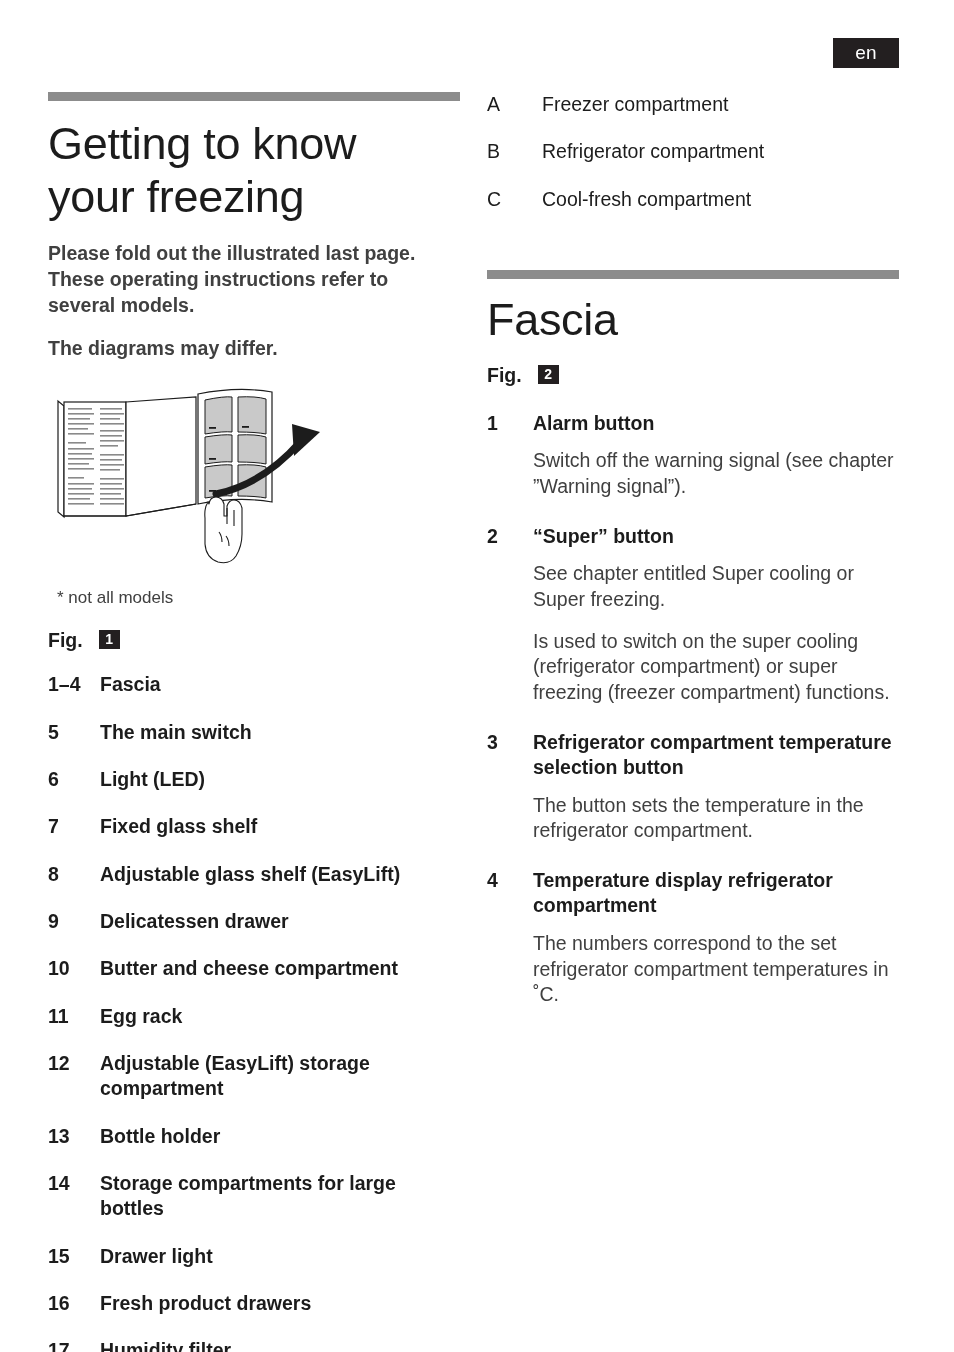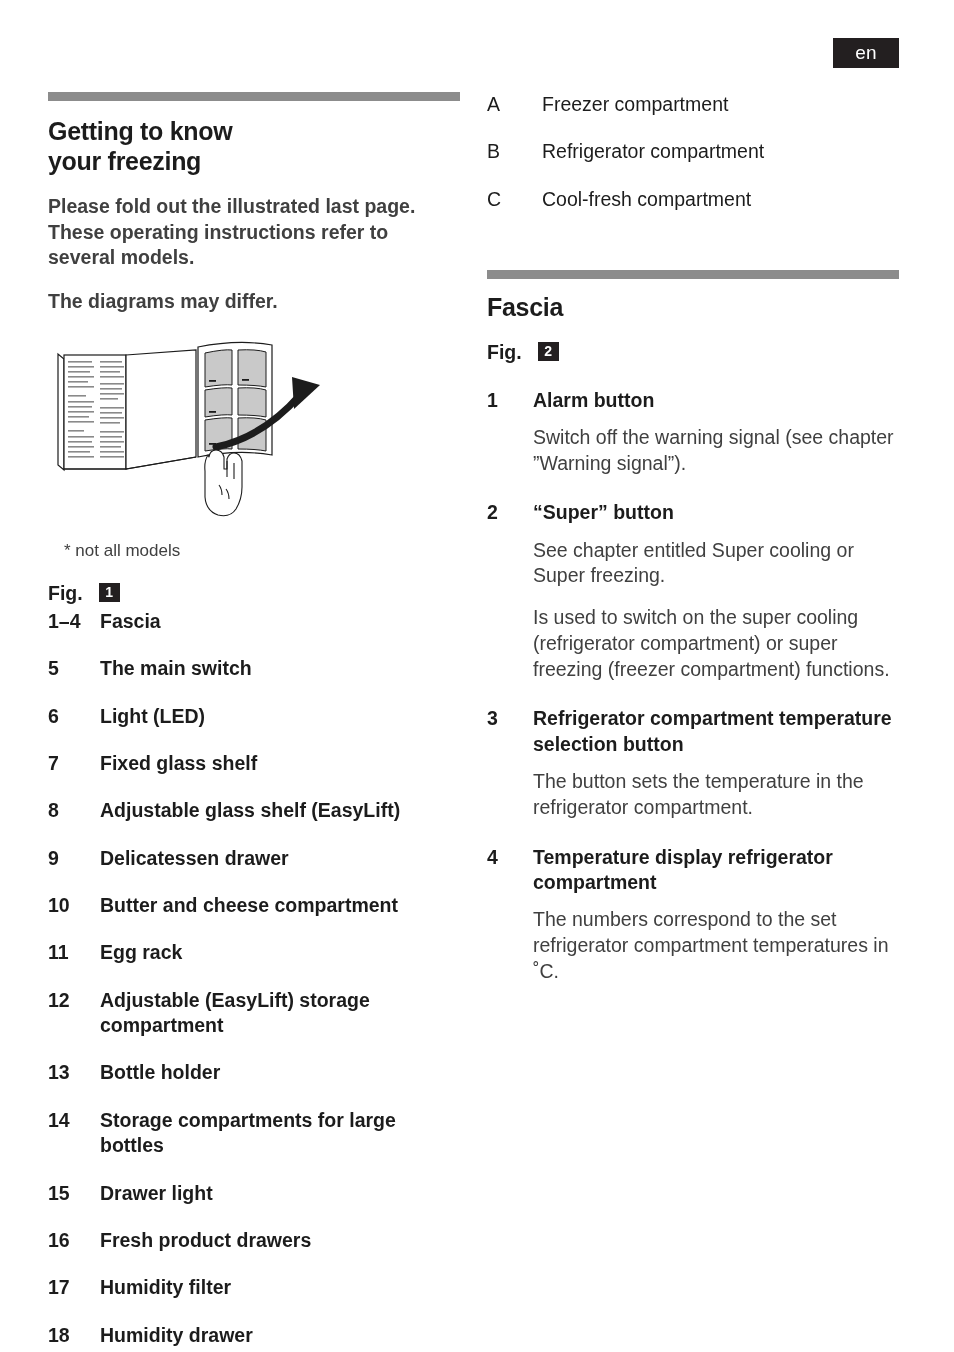--- a/index.html
+++ b/index.html
@@ -52,41 +52,41 @@
     width: 412px;
   }
 
   .rule {
     height: 9px;
     background: #8c8c8c;
     width: 100%;
   }
 
   h1.title {
-    font-size: 25px;
-    font-weight: bold;
+    font-size: 45px;
+    font-weight: normal;
     color: #1c1c1c;
     margin: 16px 0 0 0;
     line-height: 1.18;
     letter-spacing: -0.3px;
   }
   h1.title.single { margin-top: 14px; }
 
   p.body {
     font-size: 19.5px;
     line-height: 1.32;
     color: #404040;
     margin: 18px 0 0 0;
     font-weight: bold;
   }
 
   .note {
     font-size: 17px;
     color: #404040;
-    margin: 16px;
+    margin: 9px;
     line-height: 1.3;
   }
 
   
   .fig-line {
     font-size: 19.5px;
     font-weight: bold;
     color: #1c1c1c;
     display: flex;
     align-items: center;
@@ -120,21 +120,21 @@
   .item .num {
     flex: 0 0 auto;
     width: 52px;
   }
   .item .label {
     flex: 1 1 auto;
   }
 
   
   .list-left .item { margin-top: 22px; }
-  .list-left .item:first-child { margin-top: 4px; }
+  .list-left .item:first-child { margin-top: 20px; }
 
   
   .list-abc .item { margin-top: 22px; font-weight: normal; color: #1c1c1c; }
   .list-abc .item:first-child { margin-top: 0; }
   .list-abc .item .num { width: 55px; }
   .list-abc .item .label { font-weight: normal; }
 
   
   .fascia-block { margin-top: 24px; }
   .fascia-block:first-of-type { margin-top: 4px; }

